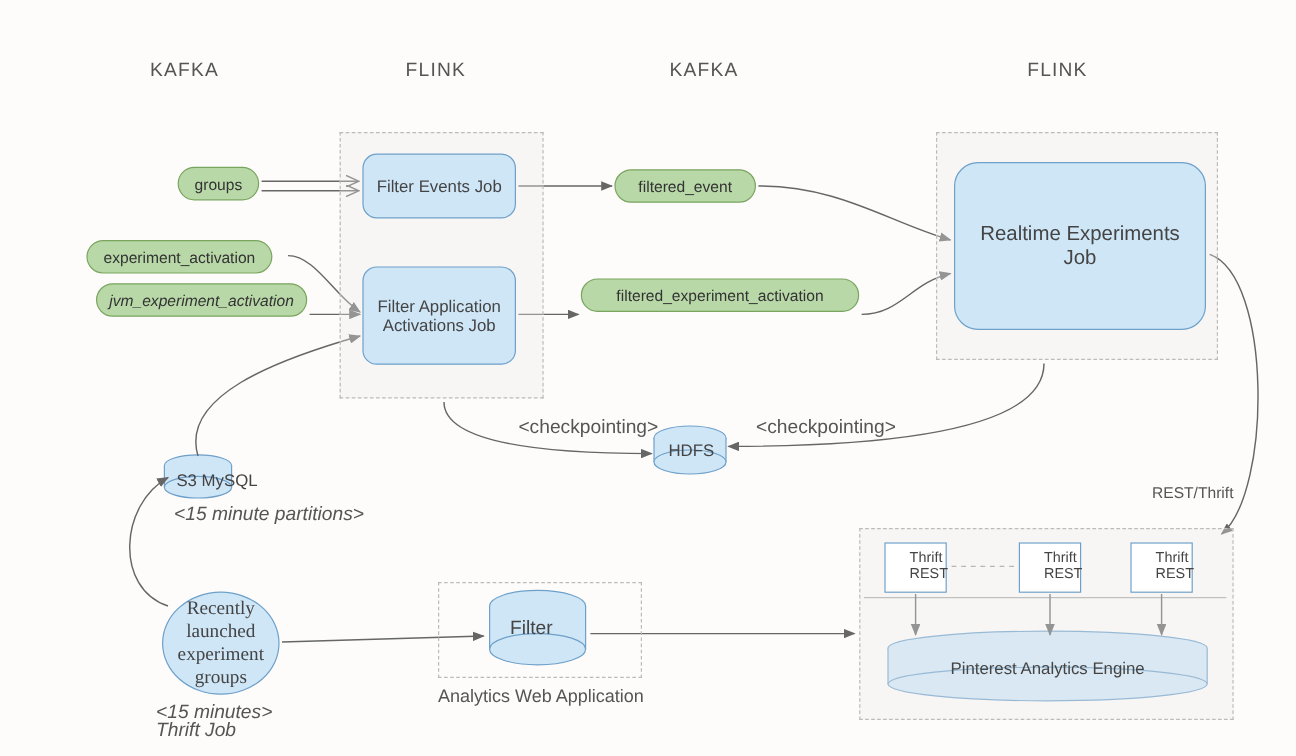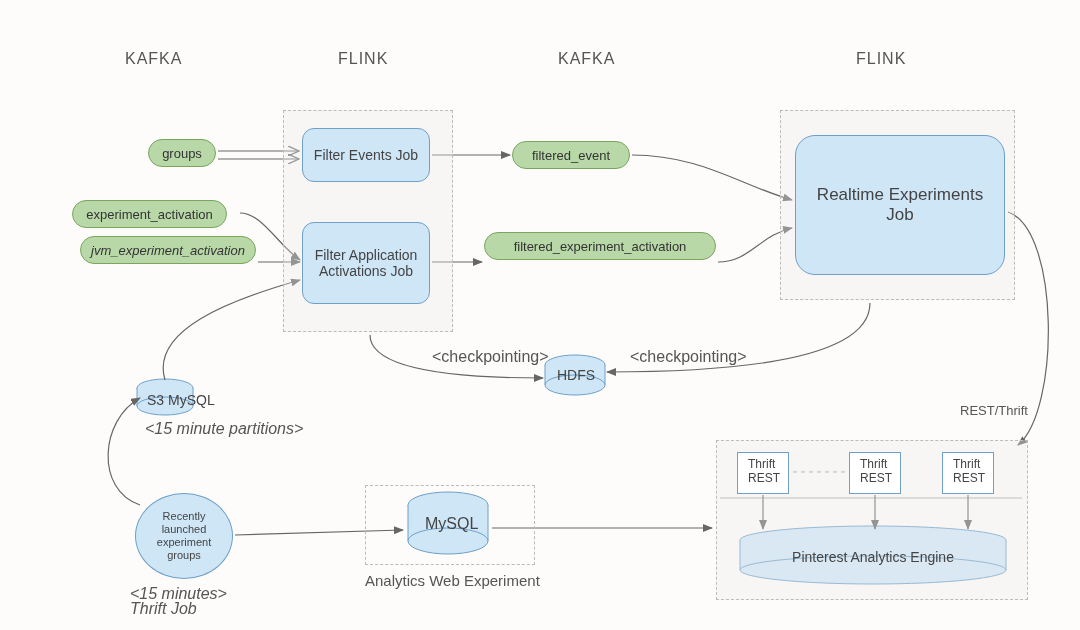--- a/index.html
+++ b/index.html
@@ -53,34 +53,35 @@
   }
   .circle {
     position: absolute;
     background: #cfe6f7;
     border: 1px solid #6ea0c9;
     border-radius: 50%;
     display: flex;
     align-items: center;
     justify-content: center;
     text-align: center;
-    font-size: 11px;
+    font-size: 16px;
     color: #444;
     padding: 8px;
     line-height: 1.2;
+    font-family: Liberation Serif, serif;
   }
   .thrift-box {
     position: absolute;
     background: #fff;
     border: 1px solid #6ea0c9;
     width: 52px;
     height: 42px;
     font-size: 12px;
     color: #444;
-    padding: 4px 10px;
+    padding: 4px 20px;
     line-height: 1.2;
     text-align: left;
   }
   .note { position: absolute; font-style: italic; font-size: 16px; color: #555; }
   .db-lbl { position: absolute; font-size: 14px; color: #444; text-align: center; }
 </style>
 </head>
 <body>
 
 <svg width="1080" height="630">
@@ -187,22 +188,22 @@
 <div class="blue-box big-blue" style="left:795px; top:135px; width:210px; height:140px;">Realtime Experiments Job</div>
 
 <div class="circle" style="left:135px; top:493px; width:98px; height:86px;">Recently launched experiment groups</div>
 
 <div class="thrift-box" style="left:737px; top:452px;">Thrift REST</div>
 <div class="thrift-box" style="left:849px; top:452px;">Thrift REST</div>
 <div class="thrift-box" style="left:942px; top:452px;">Thrift REST</div>
 
 <div class="db-lbl" style="left:147px; top:392px;">S3 MySQL</div>
 <div class="db-lbl" style="left:557px; top:367px;">HDFS</div>
-<div class="db-lbl" style="left:425px; top:515px; font-size:16px;">MySQL</div>
+<div class="db-lbl" style="left:425px; top:515px; font-size:16px;">Filter</div>
 <div class="db-lbl" style="left:790px; top:549px; width:166px;">Pinterest Analytics Engine</div>
 
 <div class="note" style="left:432px; top:348px; font-style:normal;">&lt;checkpointing&gt;</div>
 <div class="note" style="left:630px; top:348px; font-style:normal;">&lt;checkpointing&gt;</div>
 <div class="note" style="left:960px; top:403px; font-style:normal; font-size:13px;">REST/Thrift</div>
 <div class="note" style="left:105px; top:420px;margin-left:40px;">&lt;15 minute partitions&gt;</div>
 <div class="note" style="left:130px; top:585px;">&lt;15 minutes&gt;</div>
 <div class="note" style="left:130px; top:600px;">Thrift Job</div>
-<div class="lbl" style="left:365px; top:572px; font-size:15px;">Analytics Web Experiment</div>
+<div class="lbl" style="left:365px; top:572px; font-size:15px;">Analytics Web Application</div>
 
 </body></html>

